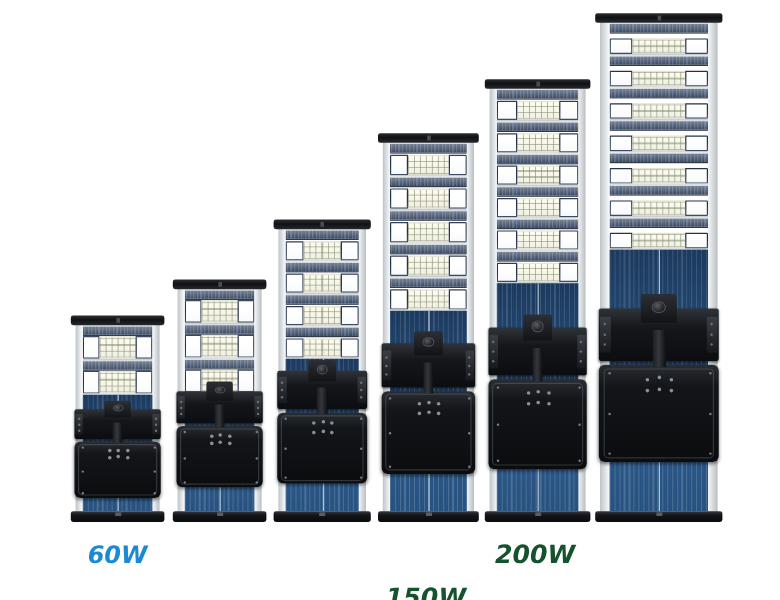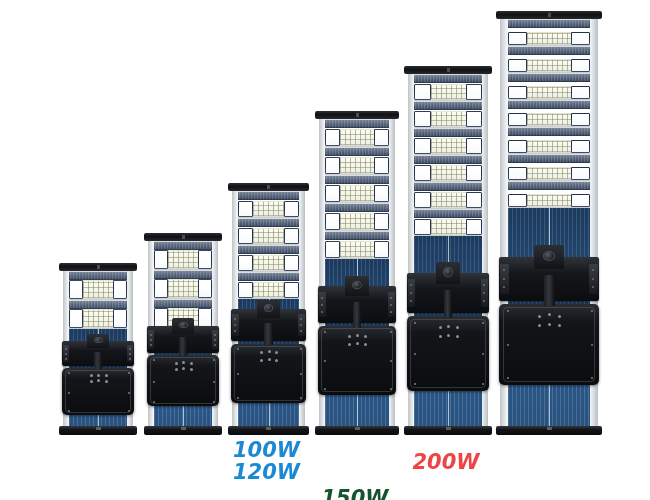--- a/index.html
+++ b/index.html
@@ -371,20 +371,21 @@
             <i style="left: 6%; top: 12%;"></i>
             <i style="left: 46%; top: 6%;"></i>
             <i style="left: 86%; top: 12%;"></i>
             <i style="left: 6%; top: 58%;"></i>
             <i style="left: 46%; top: 52%;"></i>
             <i style="left: 86%; top: 58%;"></i>
           </div>
         </div>
       </div>
     </div>
+    <div class="label" style="left: 63px; top: 452px; width: 70px; font-size: 20px; color: rgb(27, 138, 211);">60W</div>
     <div class="unit" style="left: 148px; top: 240px; width: 70px; height: 187px;">
       <div class="frame"></div>
       <div class="cap-top"></div>
       <div class="cap-bot"></div>
       <div class="inner">
         <div class="led" style="height: 29px;">
           <div class="led-fin"></div>
           <div class="led-side left"></div>
           <div class="led-grid"></div>
           <div class="led-side right"></div>
@@ -512,22 +513,20 @@
             <i style="left: 6%; top: 12%;"></i>
             <i style="left: 46%; top: 6%;"></i>
             <i style="left: 86%; top: 12%;"></i>
             <i style="left: 6%; top: 58%;"></i>
             <i style="left: 46%; top: 52%;"></i>
             <i style="left: 86%; top: 58%;"></i>
           </div>
         </div>
       </div>
     </div>
-    <div class="label" style="left: 230px; top: 440px; width: 73px; font-size: 21px; color: rgb(27, 138, 211);">100W
-120W</div>
     <div class="unit" style="left: 319px; top: 118px; width: 76px; height: 309px;">
       <div class="frame"></div>
       <div class="cap-top"></div>
       <div class="cap-bot"></div>
       <div class="inner">
         <div class="led" style="height: 28px;">
           <div class="led-fin"></div>
           <div class="led-side left"></div>
           <div class="led-grid"></div>
           <div class="led-side right"></div>
@@ -684,21 +683,21 @@
             <i style="left: 6%; top: 12%;"></i>
             <i style="left: 46%; top: 6%;"></i>
             <i style="left: 86%; top: 12%;"></i>
             <i style="left: 6%; top: 58%;"></i>
             <i style="left: 46%; top: 52%;"></i>
             <i style="left: 86%; top: 58%;"></i>
           </div>
         </div>
       </div>
     </div>
-    <div class="label" style="left: 406px; top: 452px; width: 80px; font-size: 21px; color: #ef4444;">200W</div>
+    <div class="label" style="left: 406px; top: 452px; width: 80px; font-size: 21px; color: #14532d;">200W</div>
     <div class="unit" style="left: 500px; top: 18px; width: 98px; height: 409px;">
       <div class="frame"></div>
       <div class="cap-top"></div>
       <div class="cap-bot"></div>
       <div class="inner">
         <div class="led" style="height: 27px;">
           <div class="led-fin"></div>
           <div class="led-side left"></div>
           <div class="led-grid"></div>
           <div class="led-side right"></div>

